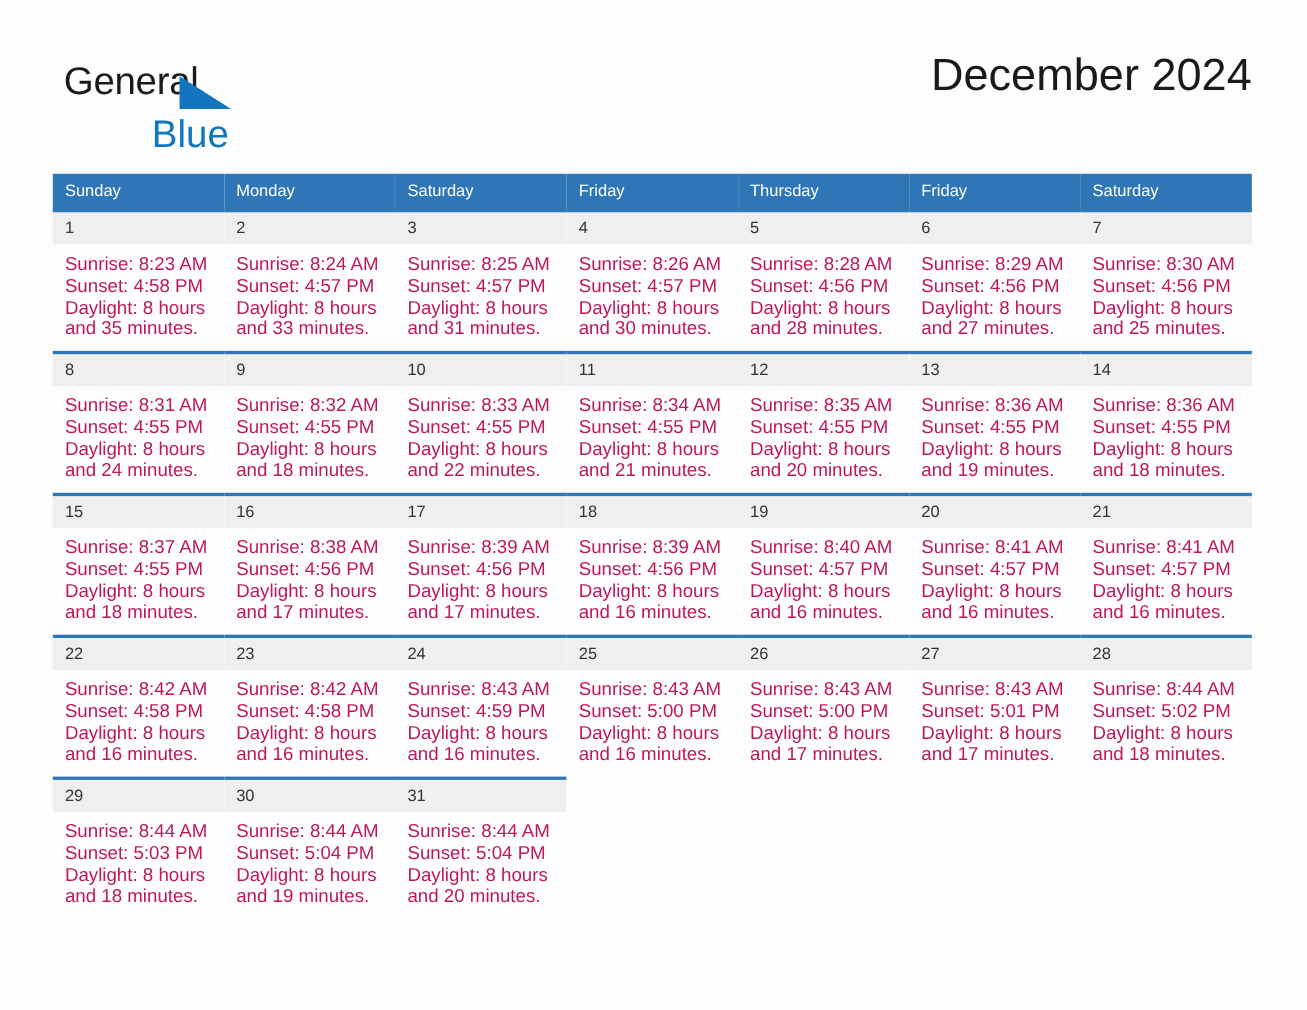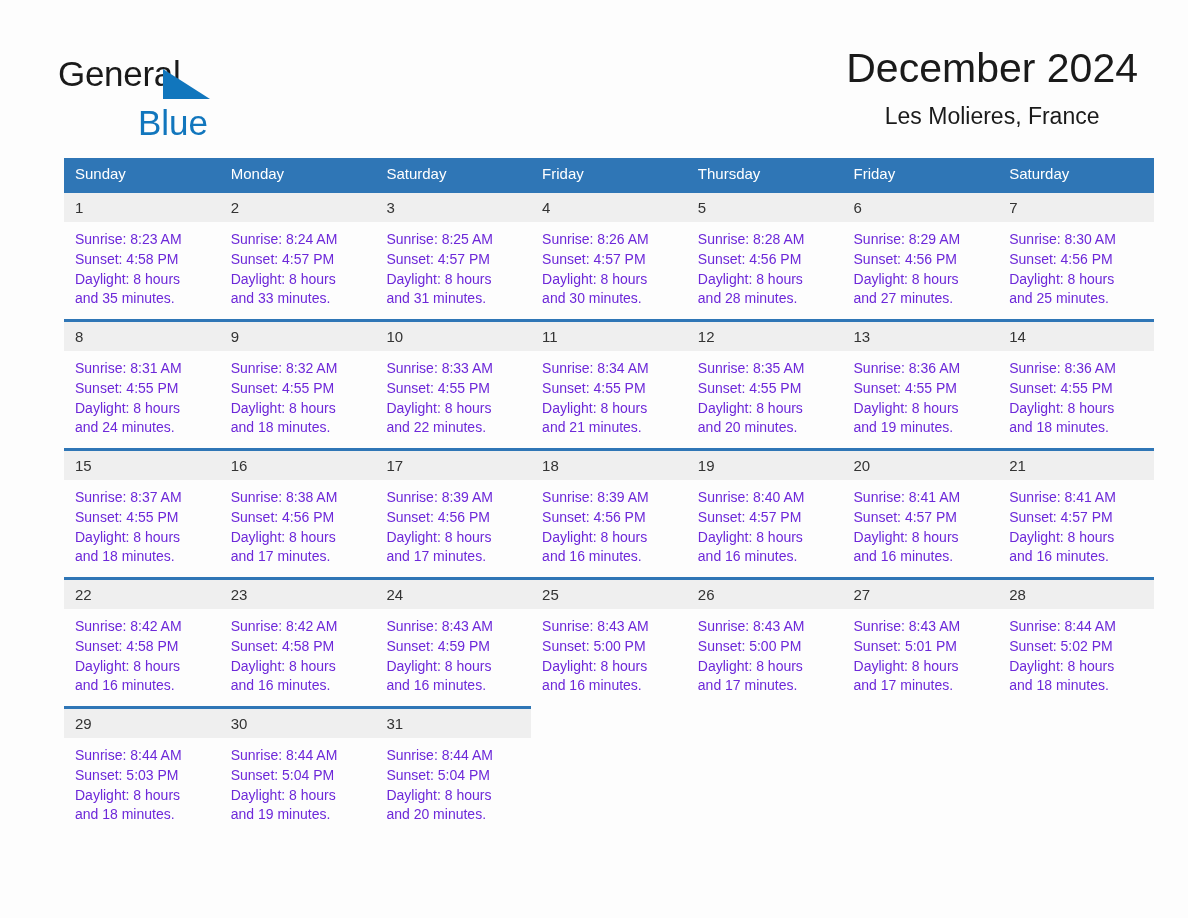--- a/index.html
+++ b/index.html
@@ -73,21 +73,21 @@
     font-size: 23px;
     color: #1a1a1a;
     line-height: 30px;
     margin-top: 9px;
     white-space: nowrap;
   }
 
   
   .calendar {
     position: absolute;
-    left: 64px;
+    left: 48px;
     top: 158px;
     width: 1090px;
   }
   table.cal {
     width: 1090px;
     border-collapse: collapse;
     table-layout: fixed;
   }
   table.cal th {
     background: #2f76b6;
@@ -116,22 +116,22 @@
     color: #333333;
     padding: 6px 0 6px 11px;
     line-height: 17px;
   }
   td.daycell.empty .datenum {
     background: #fdfdfd;
     color: transparent;
   }
   .details {
     padding: 8px 8px 0 11px;
-    font-size: 14px;
-    color: #6d28d9;
+    font-size: 17px;
+    color: #be185d;
     line-height: 19.8px;
   }
   .details div {
     white-space: nowrap;
   }
 </style>
 </head>
 <body>
 
 <div class="page">
@@ -143,21 +143,20 @@
       <span class="logo-tri">
         <svg width="48" height="32" viewBox="0 0 48 32">
           <polygon points="0,1 47,31 0,31" fill="#1176bd"></polygon>
         </svg>
       </span>
       <span class="logo-blue">Blue</span>
     </div>
 
     <div class="title-wrap">
       <div class="cal-title">December 2024</div>
-      <div class="cal-sub">Les Molieres, France</div>
     </div>
 
   </div>
 
   <div class="calendar">
     <table class="cal">
       <thead>
         <tr>
           <th>Sunday</th>
           <th>Monday</th>

